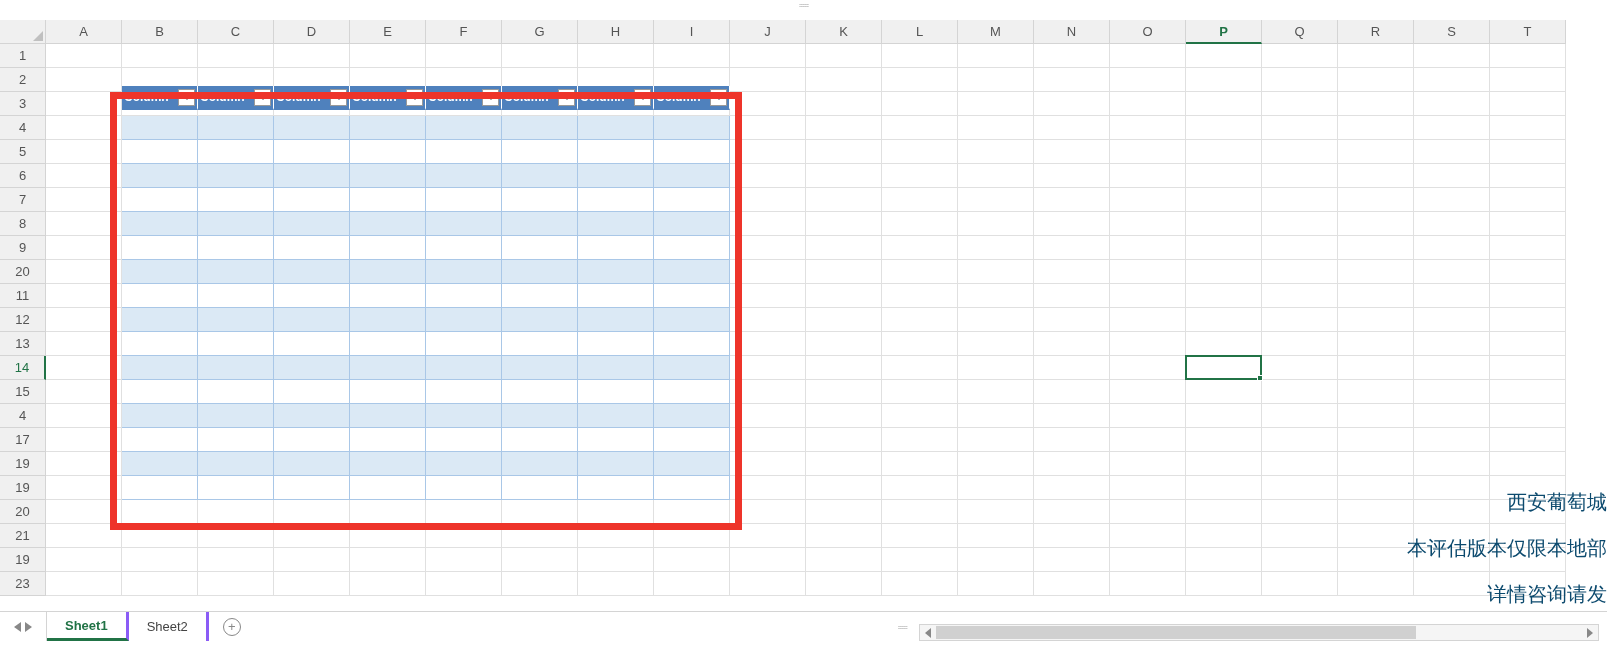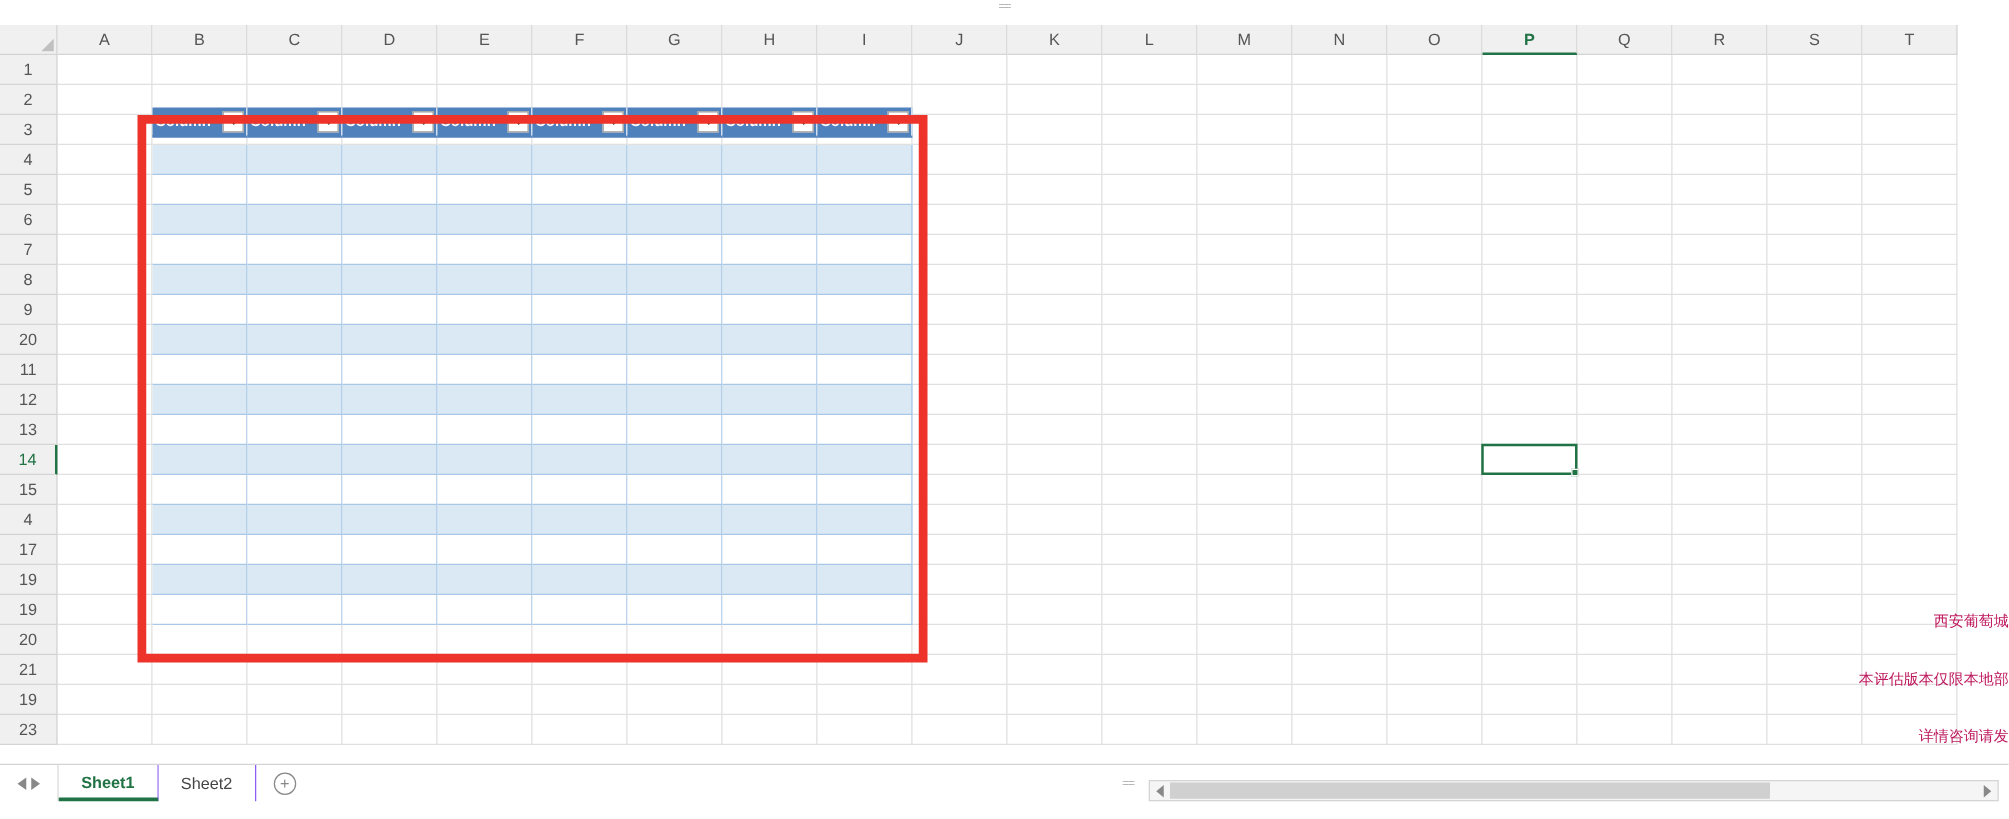--- a/index.html
+++ b/index.html
@@ -189,22 +189,22 @@
       right: -3px;
       bottom: -3px;
       width: 6px;
       height: 6px;
       background: #217346;
       border: 1px solid #fff;
     }
     .watermark {
       position: absolute;
       right: 0;
-      font-size: 12px;
-      color: #be185d;
+      font-size: 20px;
+      color: #0c4a6e;
       white-space: nowrap;
     }
     .bottom-bar {
       position: absolute;
       bottom: 14px;
       left: 0;
       width: 100%;
       height: 30px;
       border-top: 1px solid #d4d4d4;
       background: #fff;
@@ -236,21 +236,21 @@
     }
     .sheet-tabs {
       display: flex;
       height: 100%;
       align-items: stretch;
     }
     .sheet-tab {
       padding: 0 18px;
       display: flex;
       align-items: center;
-      border-right: 1px solid #8b5cf6;
+      border-right: 3px solid #8b5cf6;
       font-size: 13px;
       color: #444;
       cursor: pointer;
       background: #fff;
     }
     .sheet-tab.active {
       color: #217346;
       font-weight: bold;
       border-bottom: 3px solid #217346;
     }

